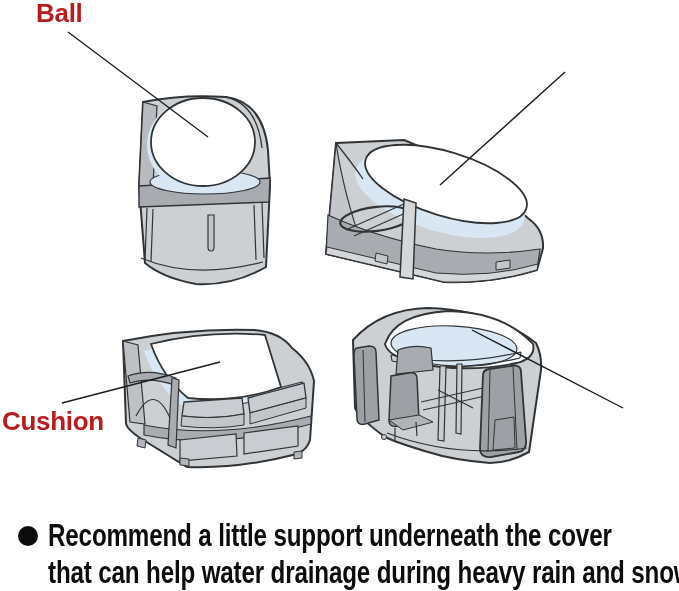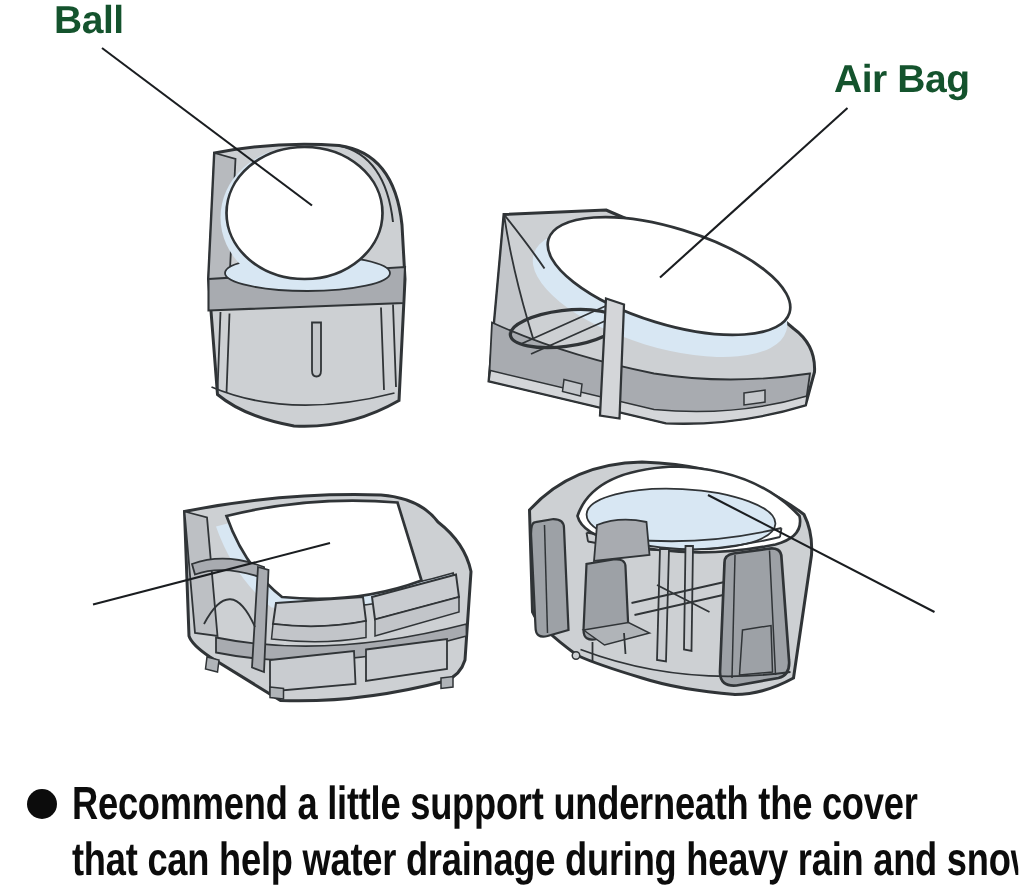--- a/index.html
+++ b/index.html
@@ -2,21 +2,21 @@
 <html><head>
 <meta charset="utf-8">
 <style>
   html,body{margin:0;padding:0;background:#fff;}
   .canvas{
     position:relative;width:679px;height:591px;background:#fff;overflow:hidden;
     font-family:"Liberation Sans",sans-serif;color:#111;
   }
   .callout{
     position:absolute;font-size:26px;font-weight:700;line-height:26px;
-    letter-spacing:-.3px;color:#14532d;white-space:nowrap;
+    letter-spacing:-.3px;color:#b91c1c;white-space:nowrap;
   }
   .illustration{position:absolute;}
   .leaders{position:absolute;left:0;top:0;pointer-events:none;}
   .note{position:absolute;left:48px;top:517px;width:640px;}
   .note-line{
     font-size:31px;font-weight:700;line-height:37px;letter-spacing:-.2px;
     transform:scaleX(0.78);transform-origin:left center;white-space:nowrap;color:#0c0c0c;
   }
   .bullet{
     position:absolute;left:18px;top:526px;width:20px;height:20px;border-radius:50%;
@@ -95,21 +95,21 @@
   </svg>
 
   <svg class="leaders" width="679" height="591" viewBox="0 0 679 591">
     <line x1="68" y1="32" x2="208" y2="137" stroke="#1a1d20" stroke-width="1.4"></line>
     <line x1="565" y1="72" x2="440" y2="185" stroke="#1a1d20" stroke-width="1.4"></line>
     <line x1="62" y1="403" x2="220" y2="362" stroke="#1a1d20" stroke-width="1.4"></line>
     <line x1="623" y1="408" x2="472" y2="330" stroke="#1a1d20" stroke-width="1.4"></line>
   </svg>
 
   <div class="callout" style="left:36px;top:0px">Ball</div>
-  <div class="callout" style="left:556px;top:39px">Air Bag</div>
+  <div class="callout" style="left:2px;top:408px">Cushion</div>
 
   <div class="bullet"></div>
   <div class="note">
     <div class="note-line">Recommend a little support underneath the cover</div>
     <div class="note-line">that can help water drainage during heavy rain and snow</div>
   </div>
 
 </div>
 
 </body></html>

